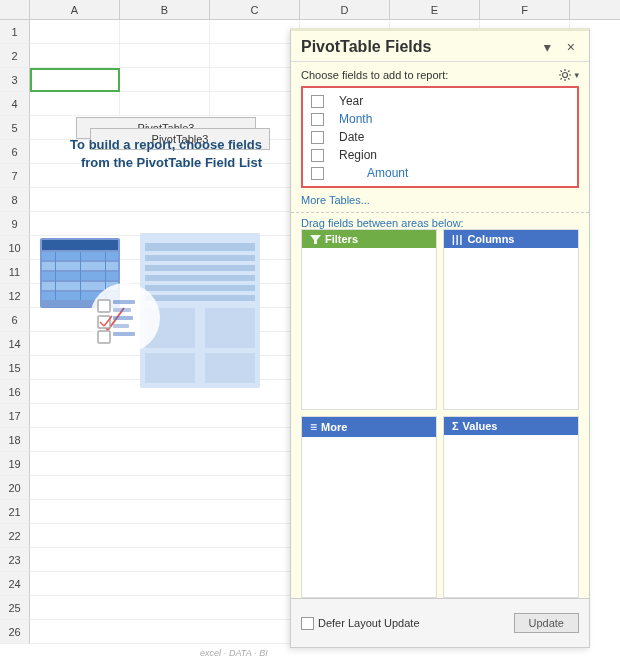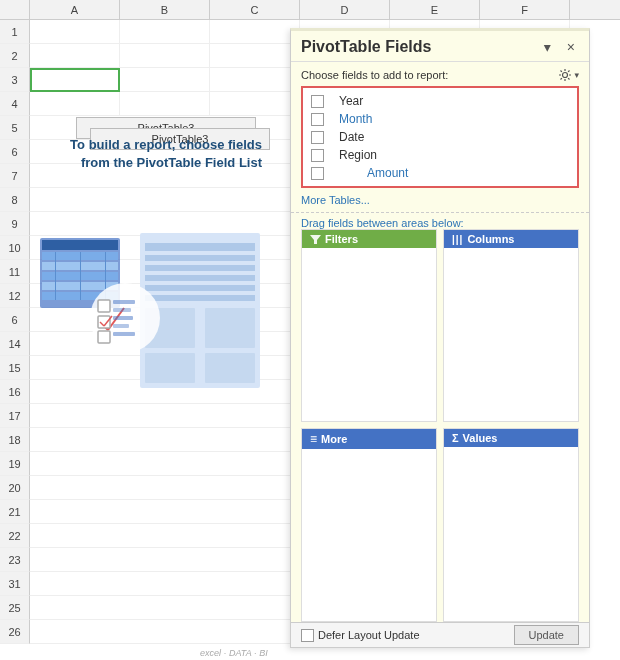--- a/index.html
+++ b/index.html
@@ -279,21 +279,21 @@
       flex: 1;
       min-height: 44px;
       padding: 4px;
     }
 
     
     .pivot-bottom {
       display: flex;
       align-items: center;
       justify-content: space-between;
-      padding: 2px 10px;
+      padding: 14px 10px;
       border-top: 1px solid #ccc;
       background: #f5f5f5;
       gap: 8px;
     }
     .defer-checkbox-wrap {
       display: flex;
       align-items: center;
       gap: 4px;
     }
     .defer-checkbox {
@@ -523,21 +523,21 @@
         <div class="grid-cell"></div>
     </div>
     <div class="grid-row">
       <div class="row-num">23</div>
       <div class="grid-cell" style="width:270px;min-width:270px;"></div>
       <div class="grid-cell"></div>
         <div class="grid-cell"></div>
         <div class="grid-cell"></div>
     </div>
     <div class="grid-row">
-      <div class="row-num">31</div>
+      <div class="row-num">24</div>
       <div class="grid-cell" style="width:270px;min-width:270px;"></div>
       <div class="grid-cell"></div>
         <div class="grid-cell"></div>
         <div class="grid-cell"></div>
     </div>
     <div class="grid-row">
       <div class="row-num">25</div>
       <div class="grid-cell" style="width:270px;min-width:270px;"></div>
       <div class="grid-cell"></div>
         <div class="grid-cell"></div>

